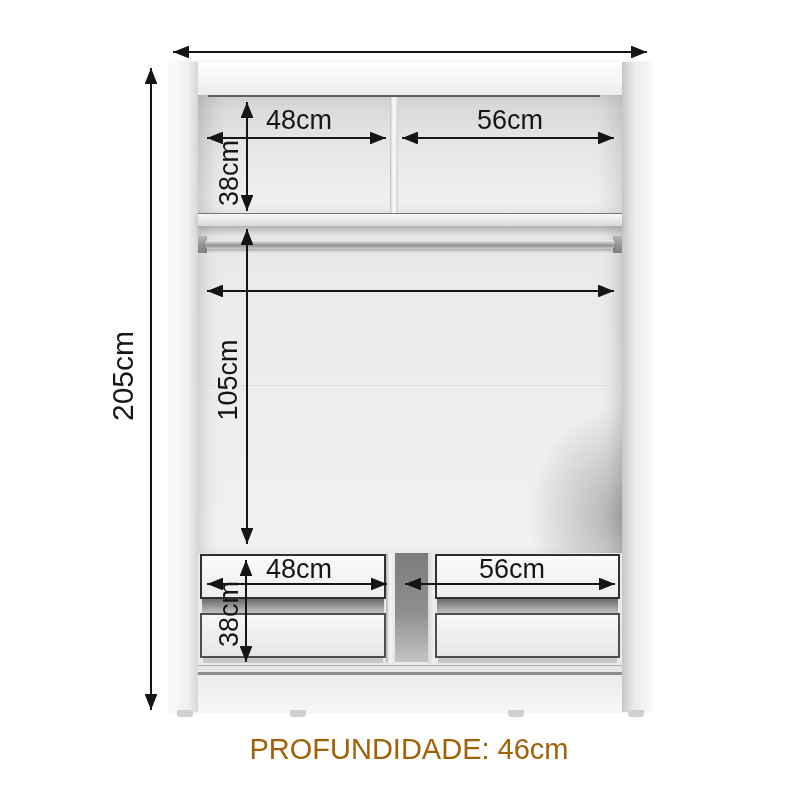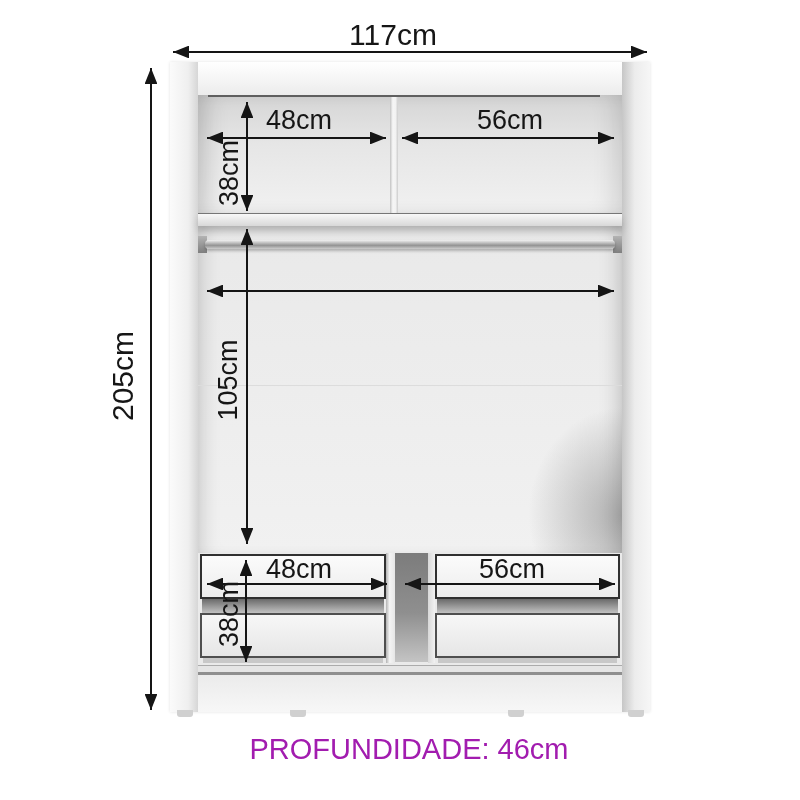--- a/index.html
+++ b/index.html
@@ -66,21 +66,21 @@
   .foot{position:absolute;top:648px;width:16px;height:7px;background:#d0d0d0;border-radius:0 0 3px 3px;}
   .foot.f1{left:7px;}.foot.f2{left:120px;}.foot.f3{left:338px;}.foot.f4{left:458px;}
   
   .dim-svg{position:absolute;left:0;top:0;width:800px;height:800px;pointer-events:none;}
   .dim-svg line{stroke:#151515;stroke-width:2;}
   .dim-label{position:absolute;transform:translate(-50%,-50%);white-space:nowrap;
     font-size:27px;line-height:1;color:#161616;}
   .dim-label.rot{transform:translate(-50%,-50%) rotate(-90deg);}
   .dim-label.big{font-size:30px;}
   .depth-note{position:absolute;transform:translate(-50%,-50%);white-space:nowrap;
-    font-size:29px;line-height:1;color:#a21caf;}
+    font-size:29px;line-height:1;color:#a16207;}
 </style>
 </head>
 <body>
 
 <div class="canvas">
 
   <div class="wardrobe">
     <div class="top-rail"></div>
     <div class="left-panel"></div>
     <div class="right-panel"></div>
@@ -137,21 +137,20 @@
     <line x1="207" y1="138" x2="386" y2="138" marker-start="url(#ah)" marker-end="url(#ah)"></line>
     <line x1="402" y1="138" x2="614" y2="138" marker-start="url(#ah)" marker-end="url(#ah)"></line>
     <line x1="247" y1="102" x2="247" y2="211" marker-start="url(#ah)" marker-end="url(#ah)"></line>
     <line x1="207" y1="291" x2="614" y2="291" marker-start="url(#ah)" marker-end="url(#ah)"></line>
     <line x1="247" y1="229" x2="247" y2="544" marker-start="url(#ah)" marker-end="url(#ah)"></line>
     <line x1="207" y1="584" x2="387" y2="584" marker-start="url(#ah)" marker-end="url(#ah)"></line>
     <line x1="405" y1="584" x2="615" y2="584" marker-start="url(#ah)" marker-end="url(#ah)"></line>
     <line x1="246" y1="560" x2="246" y2="662" marker-start="url(#ah)" marker-end="url(#ah)"></line>
   </svg>
 
-  <div class="dim-label big" style="left:393px;top:35px;">117cm</div>
   <div class="dim-label big rot" style="left:123px;top:376px;">205cm</div>
   <div class="dim-label" style="left:299px;top:120px;">48cm</div>
   <div class="dim-label" style="left:510px;top:120px;">56cm</div>
   <div class="dim-label rot" style="left:229px;top:173px;">38cm</div>
   <div class="dim-label rot" style="left:228px;top:380px;">105cm</div>
   <div class="dim-label" style="left:299px;top:569px;">48cm</div>
   <div class="dim-label" style="left:512px;top:569px;">56cm</div>
   <div class="dim-label rot" style="left:229px;top:614px;">38cm</div>
 
   <div class="depth-note" style="left:409px;top:749px;">PROFUNDIDADE: 46cm</div>

